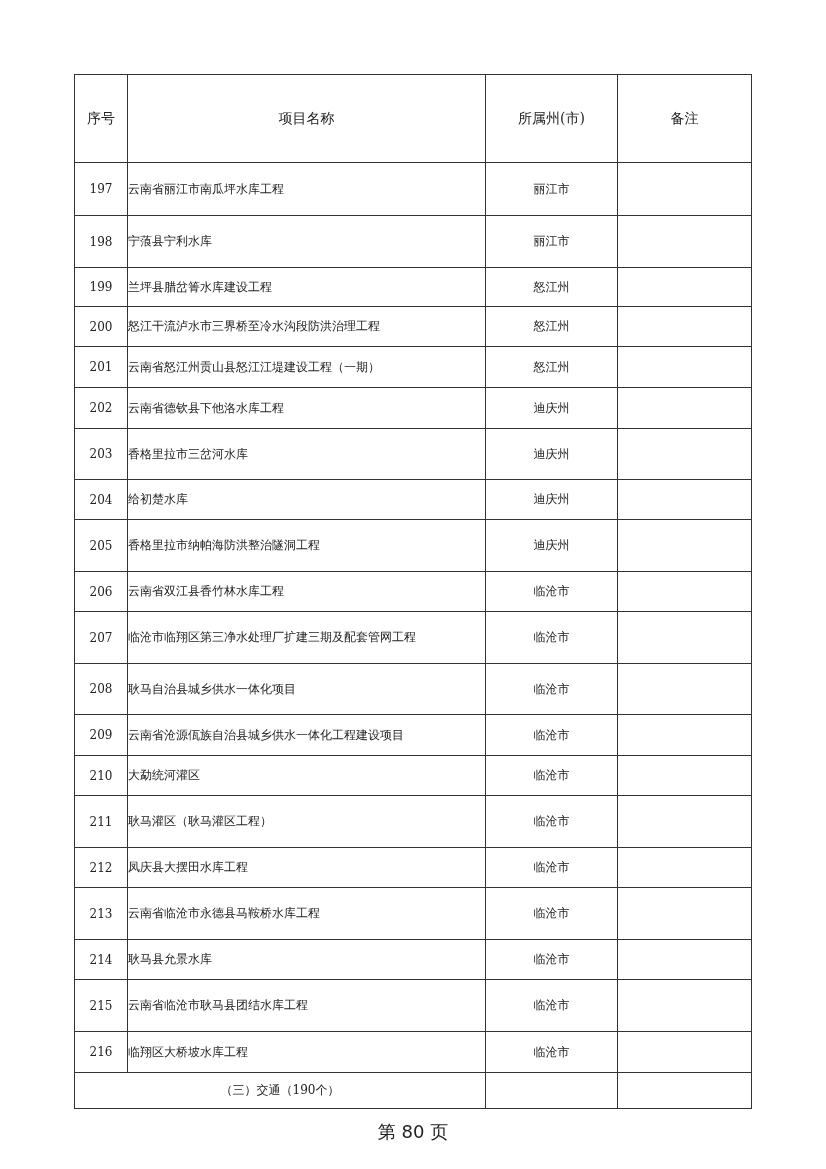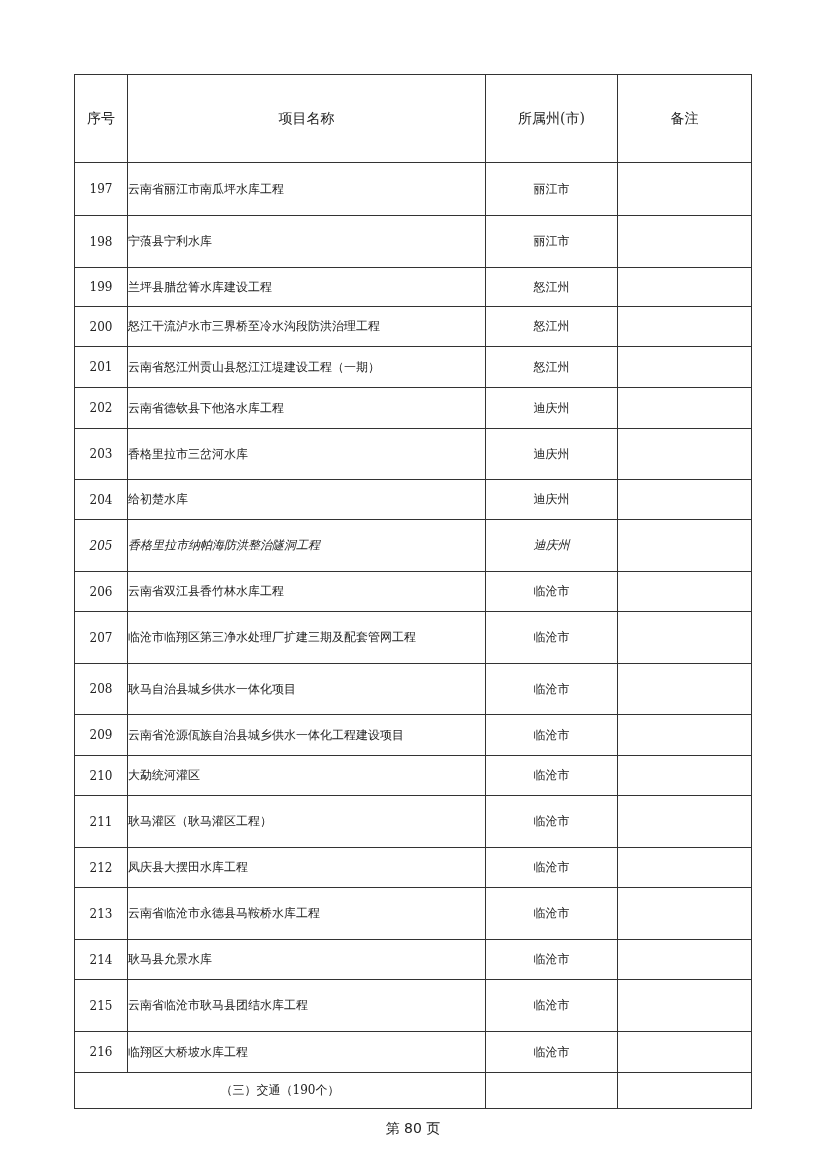--- a/index.html
+++ b/index.html
@@ -8,21 +8,21 @@
   table.grid { position: absolute; left: 74px; top: 74px; width: 677px;
                border-collapse: collapse; table-layout: fixed; }
   table.grid td, table.grid th { border: 1.5px solid #333; padding: 0; font-weight: normal; }
   th { font-size: 14px; height: 87px; text-align: center; vertical-align: middle; color: #222; }
   td { font-size: 12px; vertical-align: middle; }
   td.num { text-align: center; }
   td.name { text-align: left; padding-left: 3px; white-space: nowrap; overflow: hidden; }
   td.region { text-align: center; }
   td.section { text-align: center; font-size: 12px; }
   .page-num { position: absolute; top: 1120px; left: 0; width: 826px; text-align: center;
-              font-family: "DejaVu Sans", "Liberation Sans", sans-serif; font-size: 14px; color: #222; }
+              font-family: "DejaVu Sans", "Liberation Sans", sans-serif; font-size: 18px; color: #222; }
 </style>
 </head>
 <body>
 
 <table class="grid">
   <colgroup>
     <col style="width:53px">
     <col style="width:358px">
     <col style="width:132px">
     <col style="width:134px">
@@ -77,21 +77,21 @@
         <td class="name">香格里拉市三岔河水库</td>
         <td class="region">迪庆州</td>
         <td class="remarks"></td>
       </tr>
       <tr style="height: 40px;">
         <td class="num">204</td>
         <td class="name">给初楚水库</td>
         <td class="region">迪庆州</td>
         <td class="remarks"></td>
       </tr>
-      <tr style="height: 52px; font-style: italic;">
+      <tr style="height: 52px;">
         <td class="num">205</td>
         <td class="name">香格里拉市纳帕海防洪整治隧洞工程</td>
         <td class="region">迪庆州</td>
         <td class="remarks"></td>
       </tr>
       <tr style="height: 40px;">
         <td class="num">206</td>
         <td class="name">云南省双江县香竹林水库工程</td>
         <td class="region">临沧市</td>
         <td class="remarks"></td>

